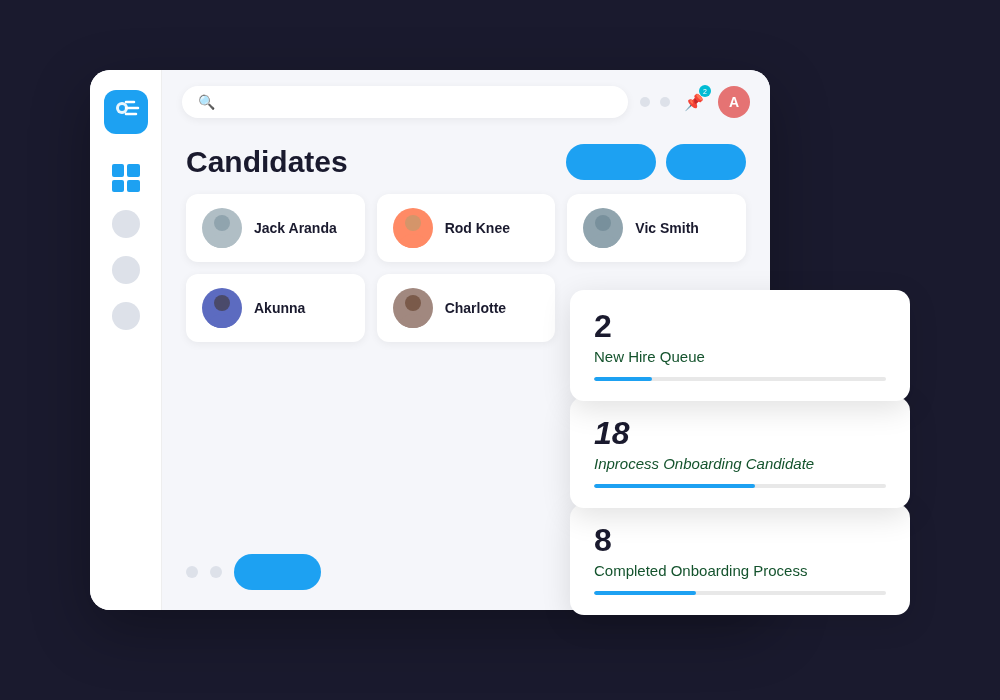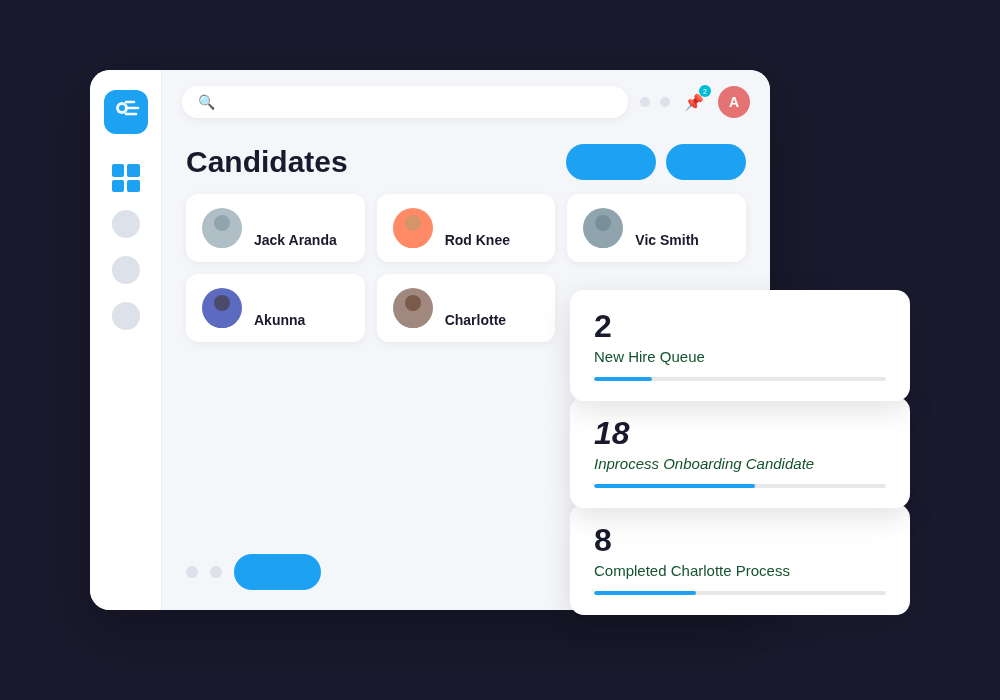--- a/index.html
+++ b/index.html
@@ -204,21 +204,21 @@
       display: grid;
       grid-template-columns: repeat(3, 1fr);
       gap: 12px;
     }
 
     .candidate-card {
       background: #fff;
       border-radius: 12px;
       padding: 14px 16px;
       display: flex;
-      align-items: flex-end;
+      align-items: center;
       gap: 12px;
       box-shadow: 0 2px 8px rgba(0,0,0,0.06);
     }
 
     .candidate-avatar {
       width: 40px;
       height: 40px;
       border-radius: 50%;
       overflow: hidden;
       flex-shrink: 0;
@@ -452,21 +452,21 @@
     <div class="stat-card">
       <div class="stat-number">18</div>
       <div class="stat-label">Inprocess Onboarding Candidate</div>
       <div class="stat-progress">
         <div class="stat-progress-bar" style="width: 55%"></div>
       </div>
     </div>
 
     <div class="stat-card">
       <div class="stat-number">8</div>
-      <div class="stat-label">Completed Charlotte Process</div>
+      <div class="stat-label">Completed Onboarding Process</div>
       <div class="stat-progress">
         <div class="stat-progress-bar" style="width: 35%"></div>
       </div>
     </div>
 
   </div>
 
 </div>
 
 </body></html>

